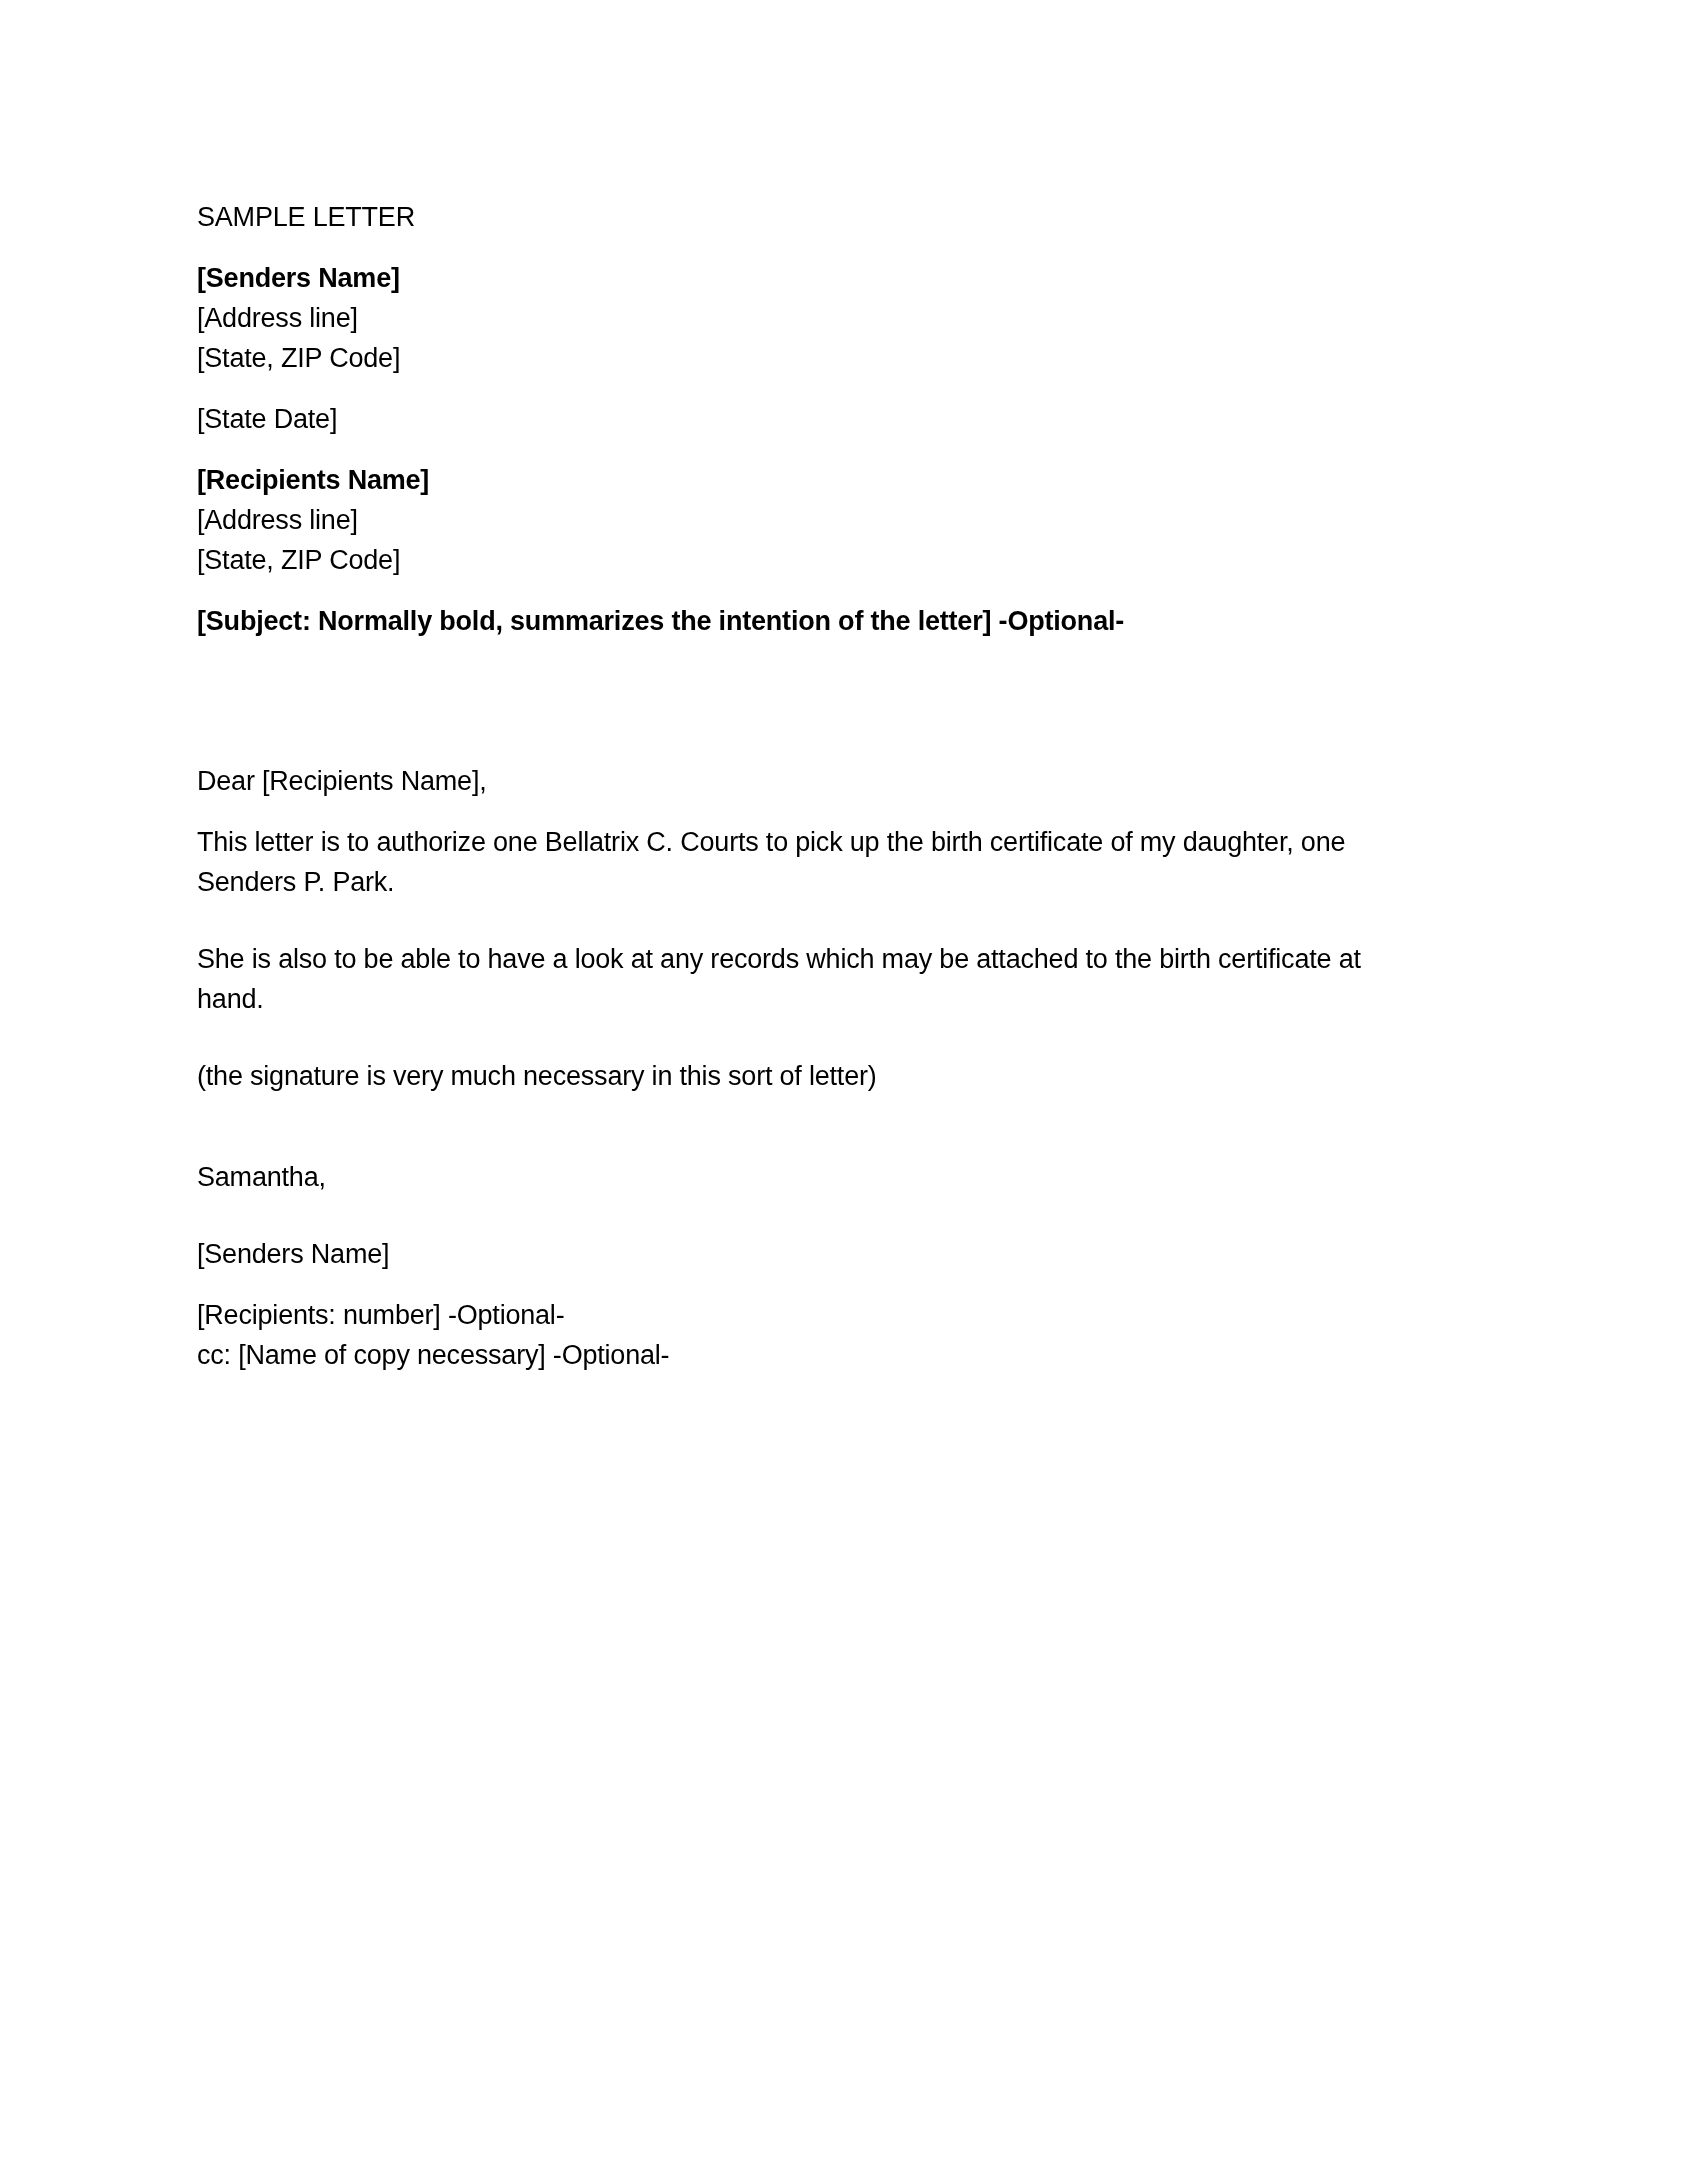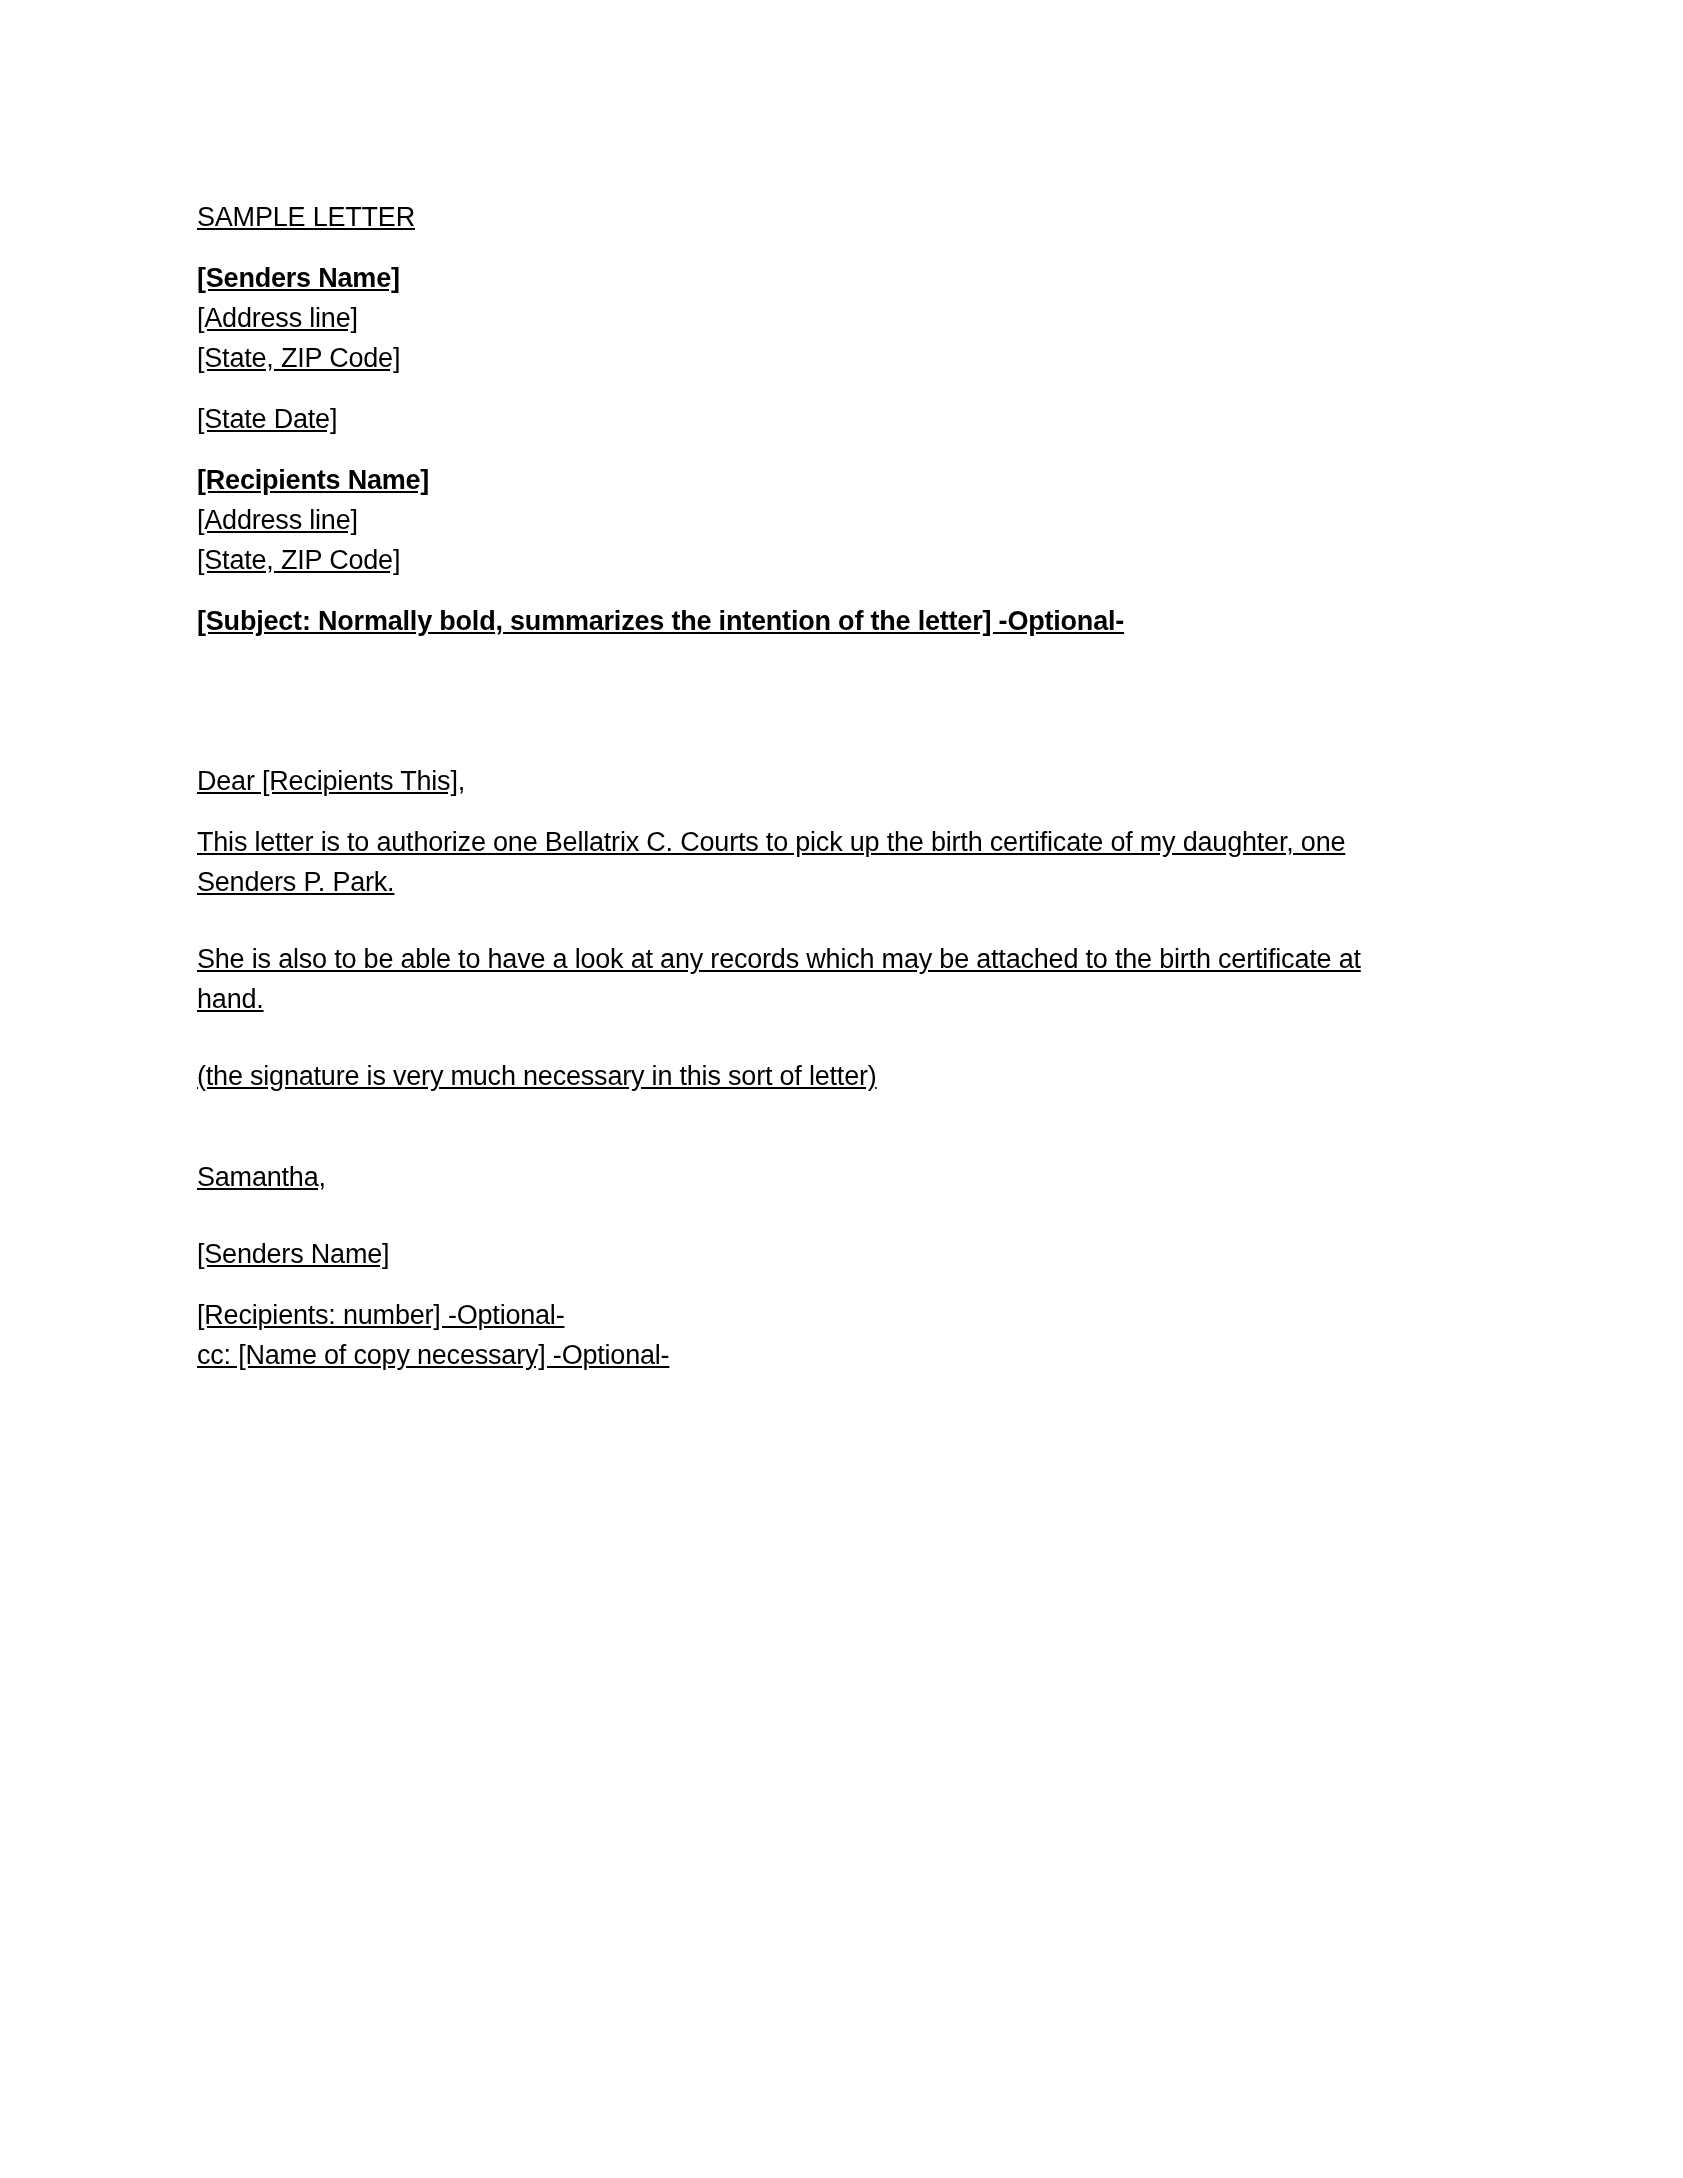--- a/index.html
+++ b/index.html
@@ -24,21 +24,20 @@
       background: #ffffff;
     }
     .content {
       position: absolute;
       left: 197px;
       top: 197px;
       width: 1228px;
       font-size: 27px;
       line-height: 40px;
       letter-spacing: -0.2px;
-      text-decoration: underline;
     }
     .line {
       display: block;
       white-space: nowrap;
     }
     .para {
       display: block;
       margin: 0 0 21px 0;
     }
     .bold {
@@ -77,21 +76,21 @@
       <span class="line">[State, ZIP Code]</span>
     </div>
 
     <div class="para">
       <span class="line bold">[Subject: Normally bold, summarizes the intention of the letter] -Optional-</span>
     </div>
 
     <div class="gap-subject"></div>
 
     <div class="para">
-      <span class="line">Dear [Recipients This],</span>
+      <span class="line">Dear [Recipients Name],</span>
     </div>
 
     <div class="para">
       <span class="line">This letter is to authorize one Bellatrix C. Courts to pick up the birth certificate of my daughter, one</span>
       <span class="line">Senders P. Park.</span>
     </div>
 
     <div class="gap-body" style="height:16px;"></div>
 
     <div class="para">

